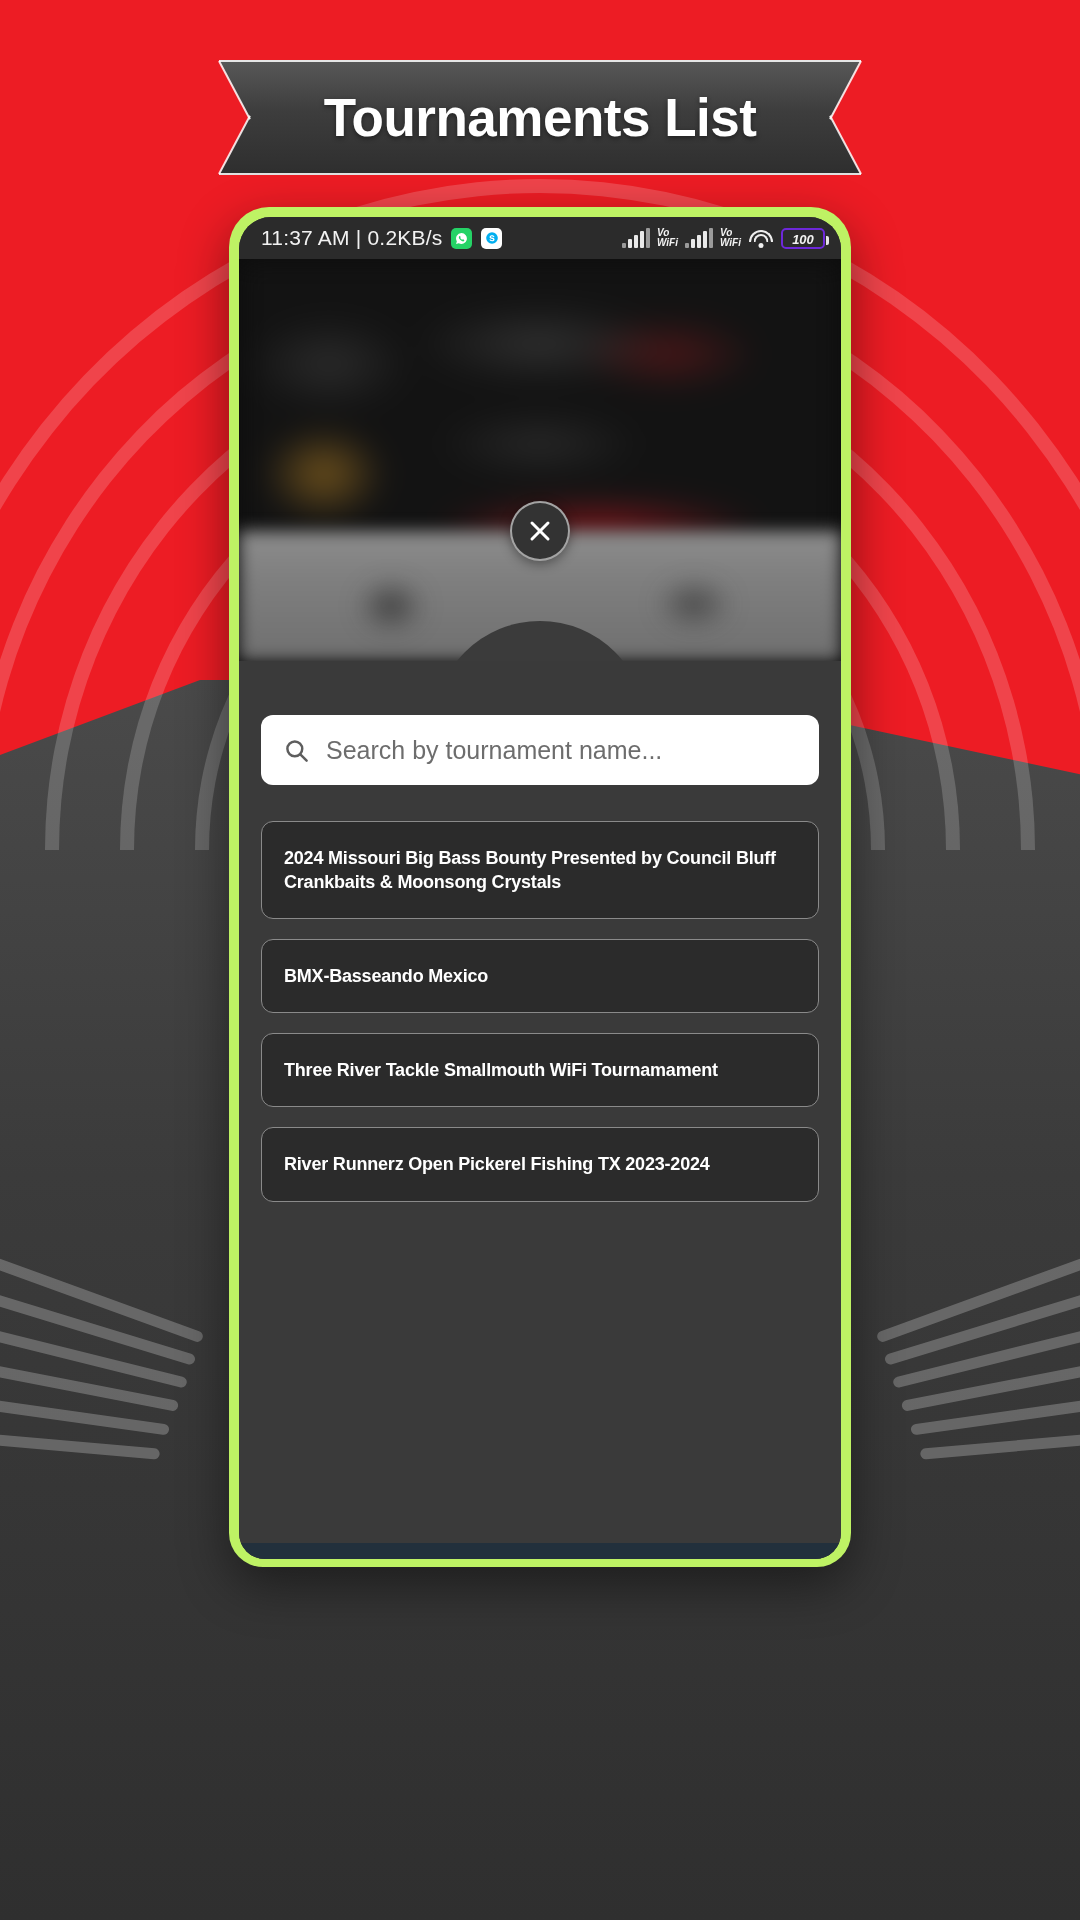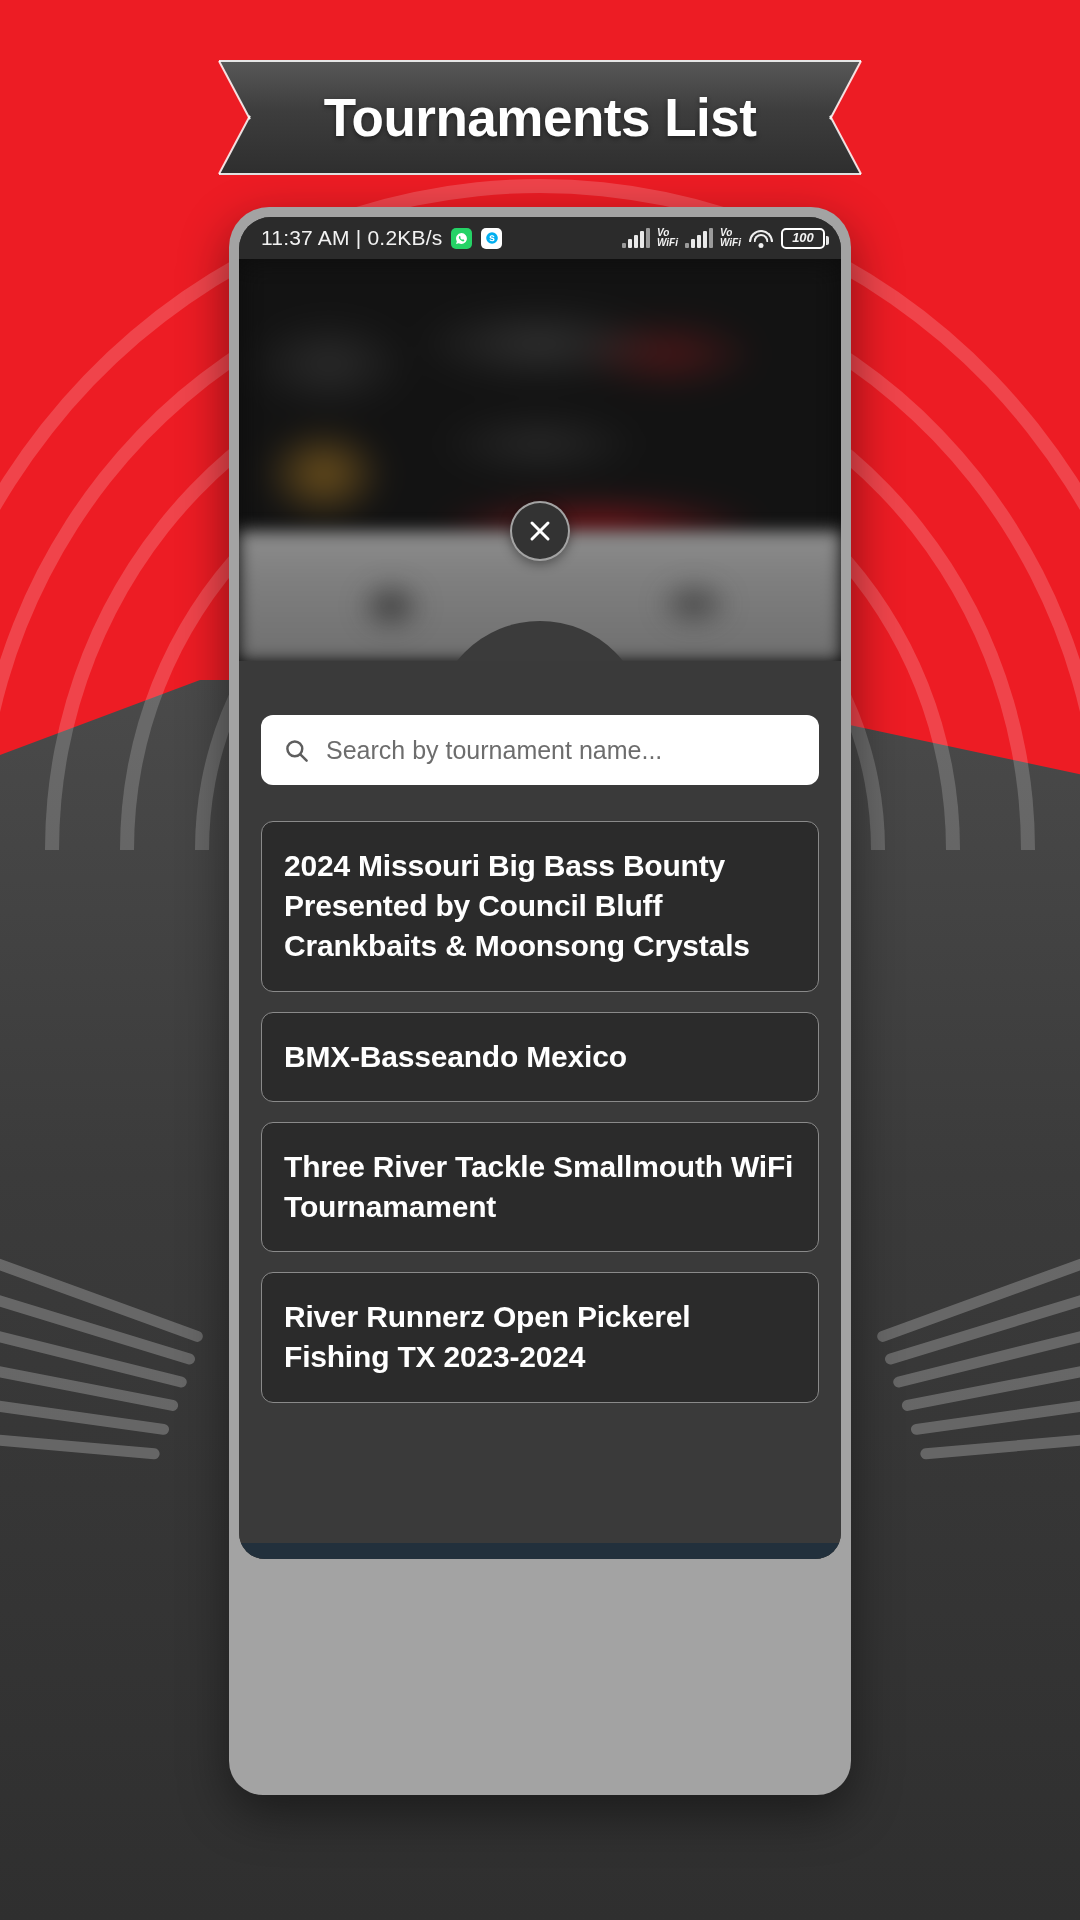--- a/index.html
+++ b/index.html
@@ -111,22 +111,22 @@
     text-shadow: 0 2px 5px rgba(0,0,0,0.45);
   }
 
   
   .phone {
     position: absolute;
     left: 50%;
     top: 207px;
     transform: translateX(-50%);
     width: 622px;
-    height: 1588px;
-    background: #a3a3a3;
+    height: 1360px;
+    background: #bef264;
     border-radius: 40px 40px 34px 34px;
     padding: 10px 10px 0 10px;
     box-shadow: 0 18px 50px rgba(0,0,0,0.45);
     overflow: hidden;
   }
   .phone-screen {
     position: relative;
     width: 602px;
     height: 1342px;
     background: #3a3a3a;
@@ -167,23 +167,23 @@
   .wifi-ico { width: 26px; height: 19px; position: relative; }
   .wifi-ico span {
     position: absolute; left: 50%; transform: translateX(-50%);
     border: 2.6px solid #efefef; border-bottom: none;
     border-radius: 50% 50% 0 0 / 100% 100% 0 0;
   }
   .wifi-ico span:nth-child(1){ width: 24px; height: 12px; bottom: 6px; }
   .wifi-ico span:nth-child(2){ width: 15px; height: 8px;  bottom: 6px; }
   .wifi-ico span:nth-child(3){ width: 5px;  height: 5px;  bottom: 0;   border-radius: 50%; border: none; background: #efefef; }
   .battery {
-    border: 2px solid #ffffff; border-radius: 5px;
+    border: 2px solid #6d28d9; border-radius: 5px;
     height: 21px; min-width: 44px; padding: 0 4px;
-    display: flex; align-items: flex-start; justify-content: center;
+    display: flex; align-items: flex-end; justify-content: center;
     font-size: 13px; font-weight: bold; position: relative;
   }
   .battery::after {
     content:""; position:absolute; right:-6px; top:6px;
     width:3px; height:9px; background:#e6e6e6; border-radius:0 2px 2px 0;
   }
 
   
   .ad-area {
     position: relative;
@@ -274,21 +274,21 @@
     display: flex;
     flex-direction: column;
     gap: 20px;
   }
   .tournament-item {
     background: #2b2b2b;
     border: 1.5px solid #8a8a8a;
     border-radius: 12px;
     padding: 24px 22px;
     color: #ffffff;
-    font-size: 30px;
+    font-size: 18px;
     font-weight: bold;
     line-height: 1.34;
     letter-spacing: -0.2px;
   }
 
   
   .phone-bottom-fade {
     position: absolute;
     left: 0; right: 0; bottom: 0; height: 16px;
     background: #22303c;

